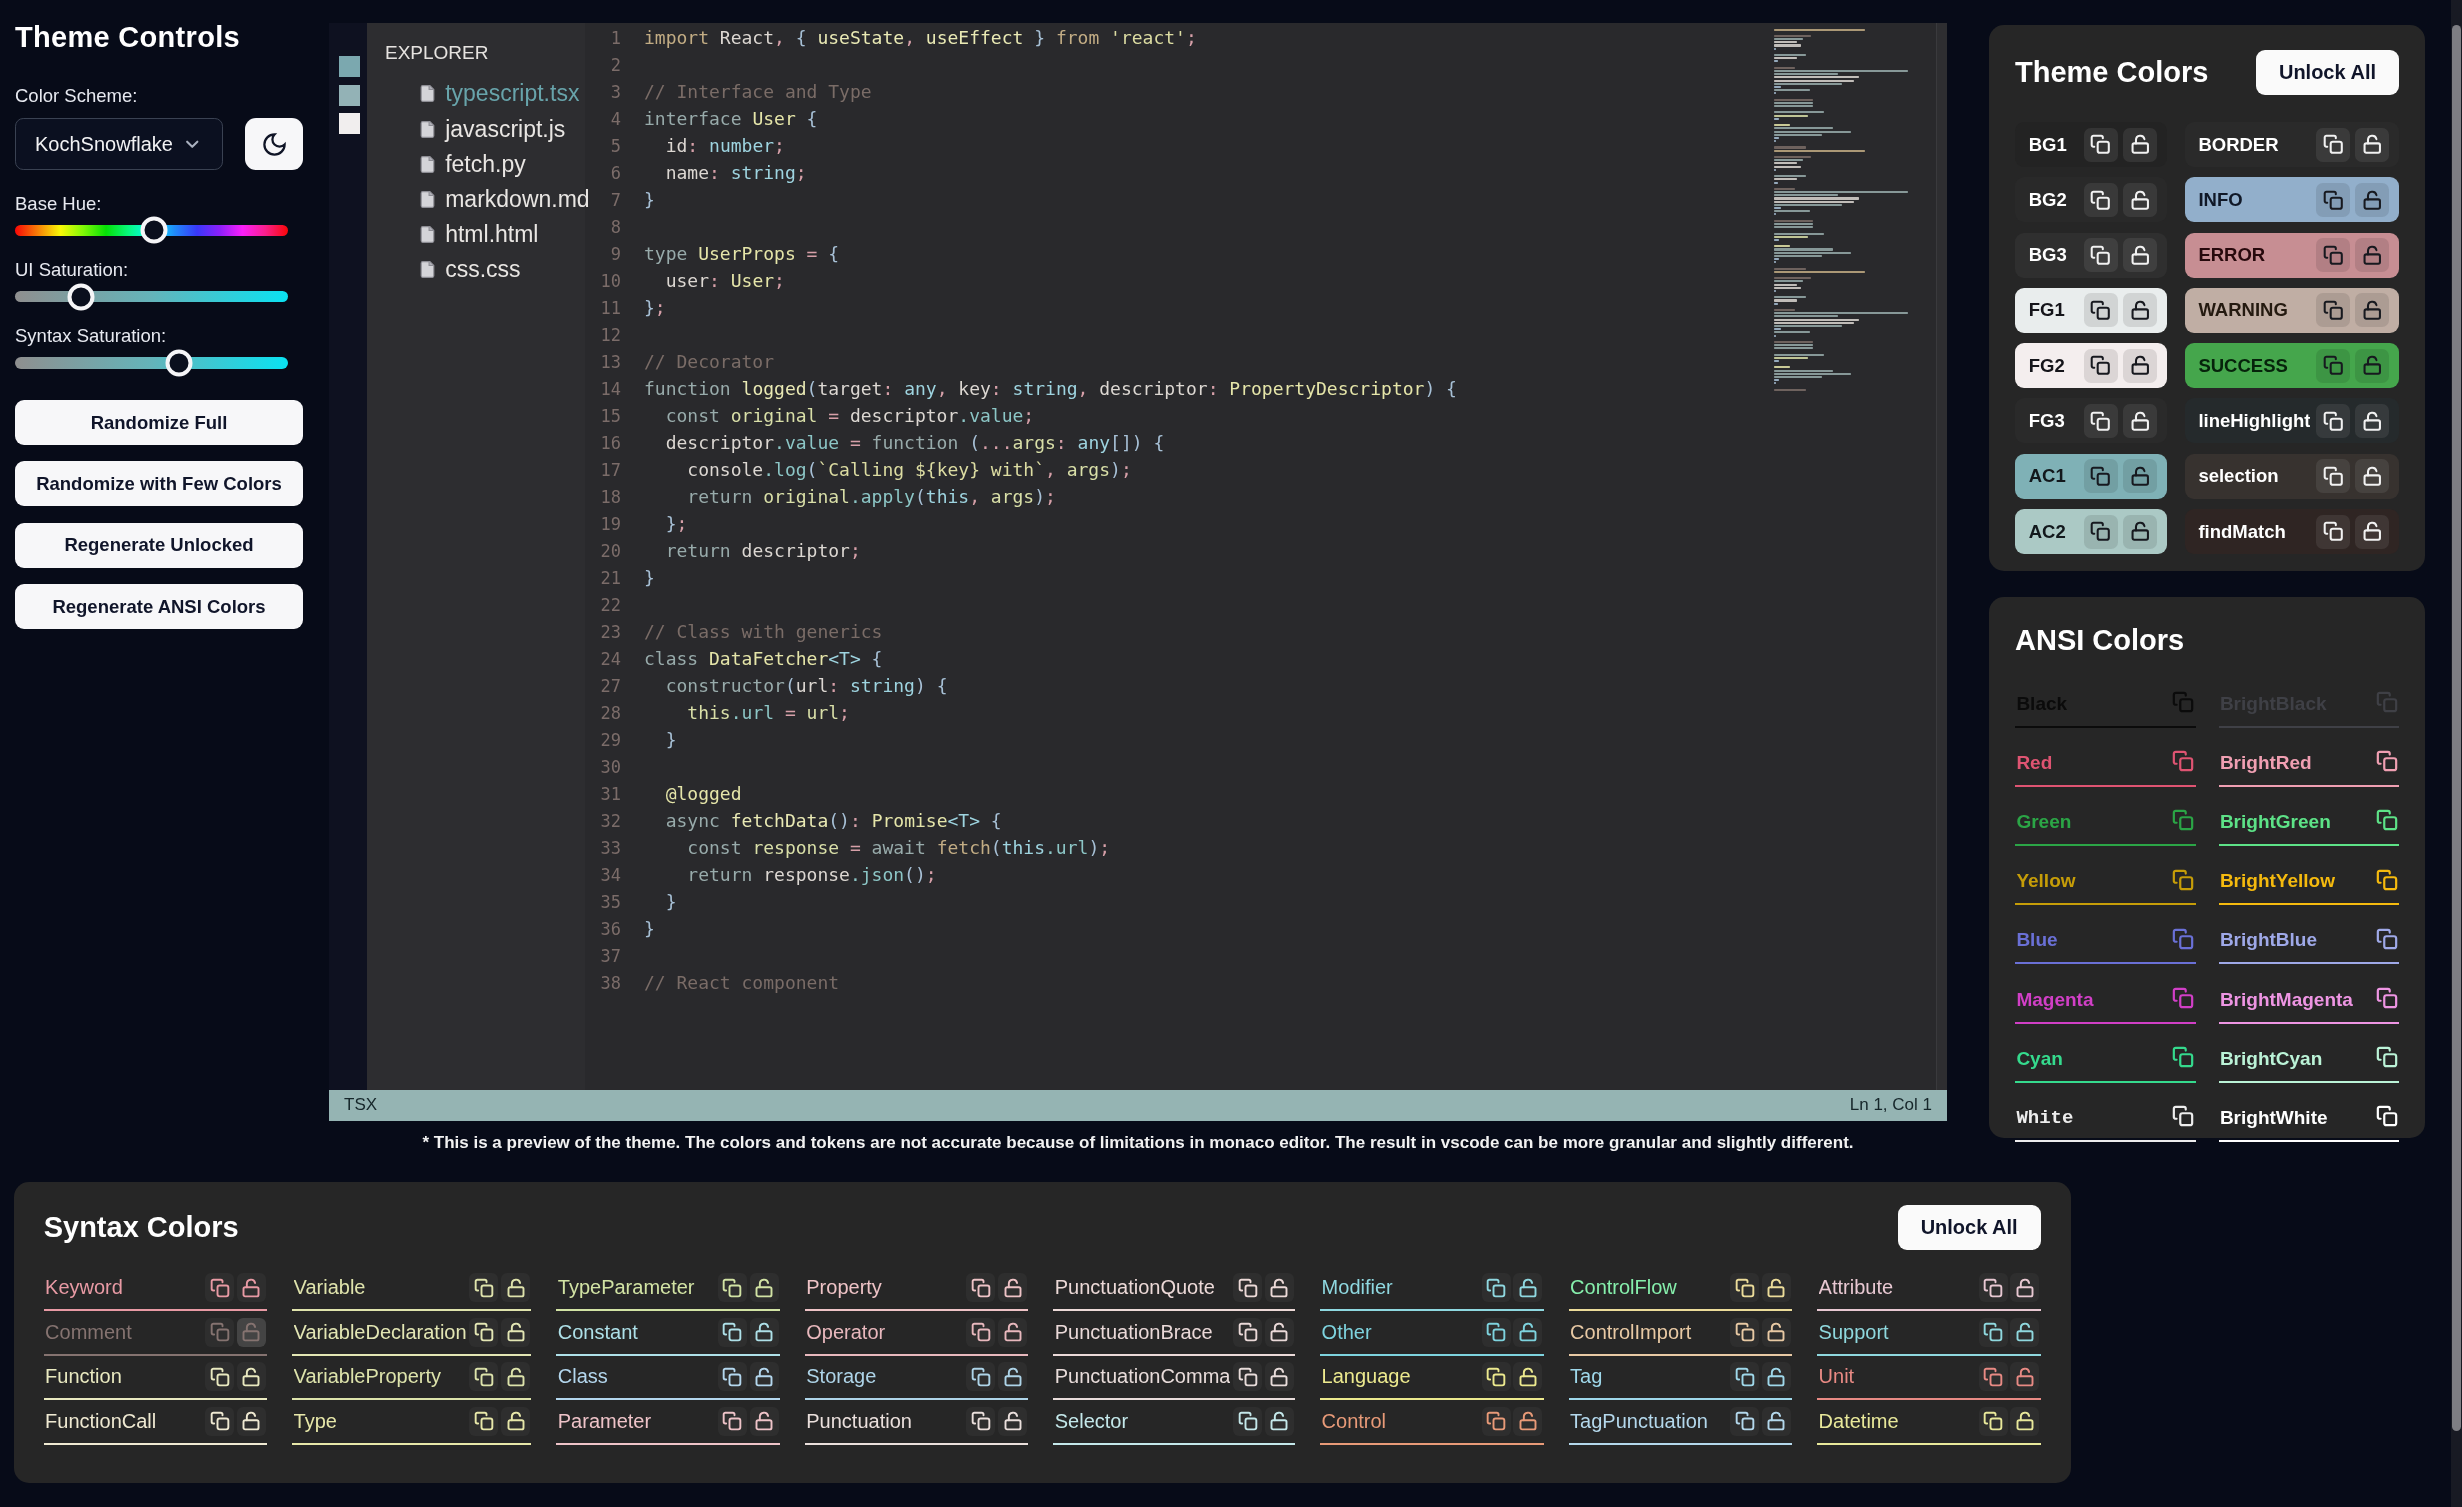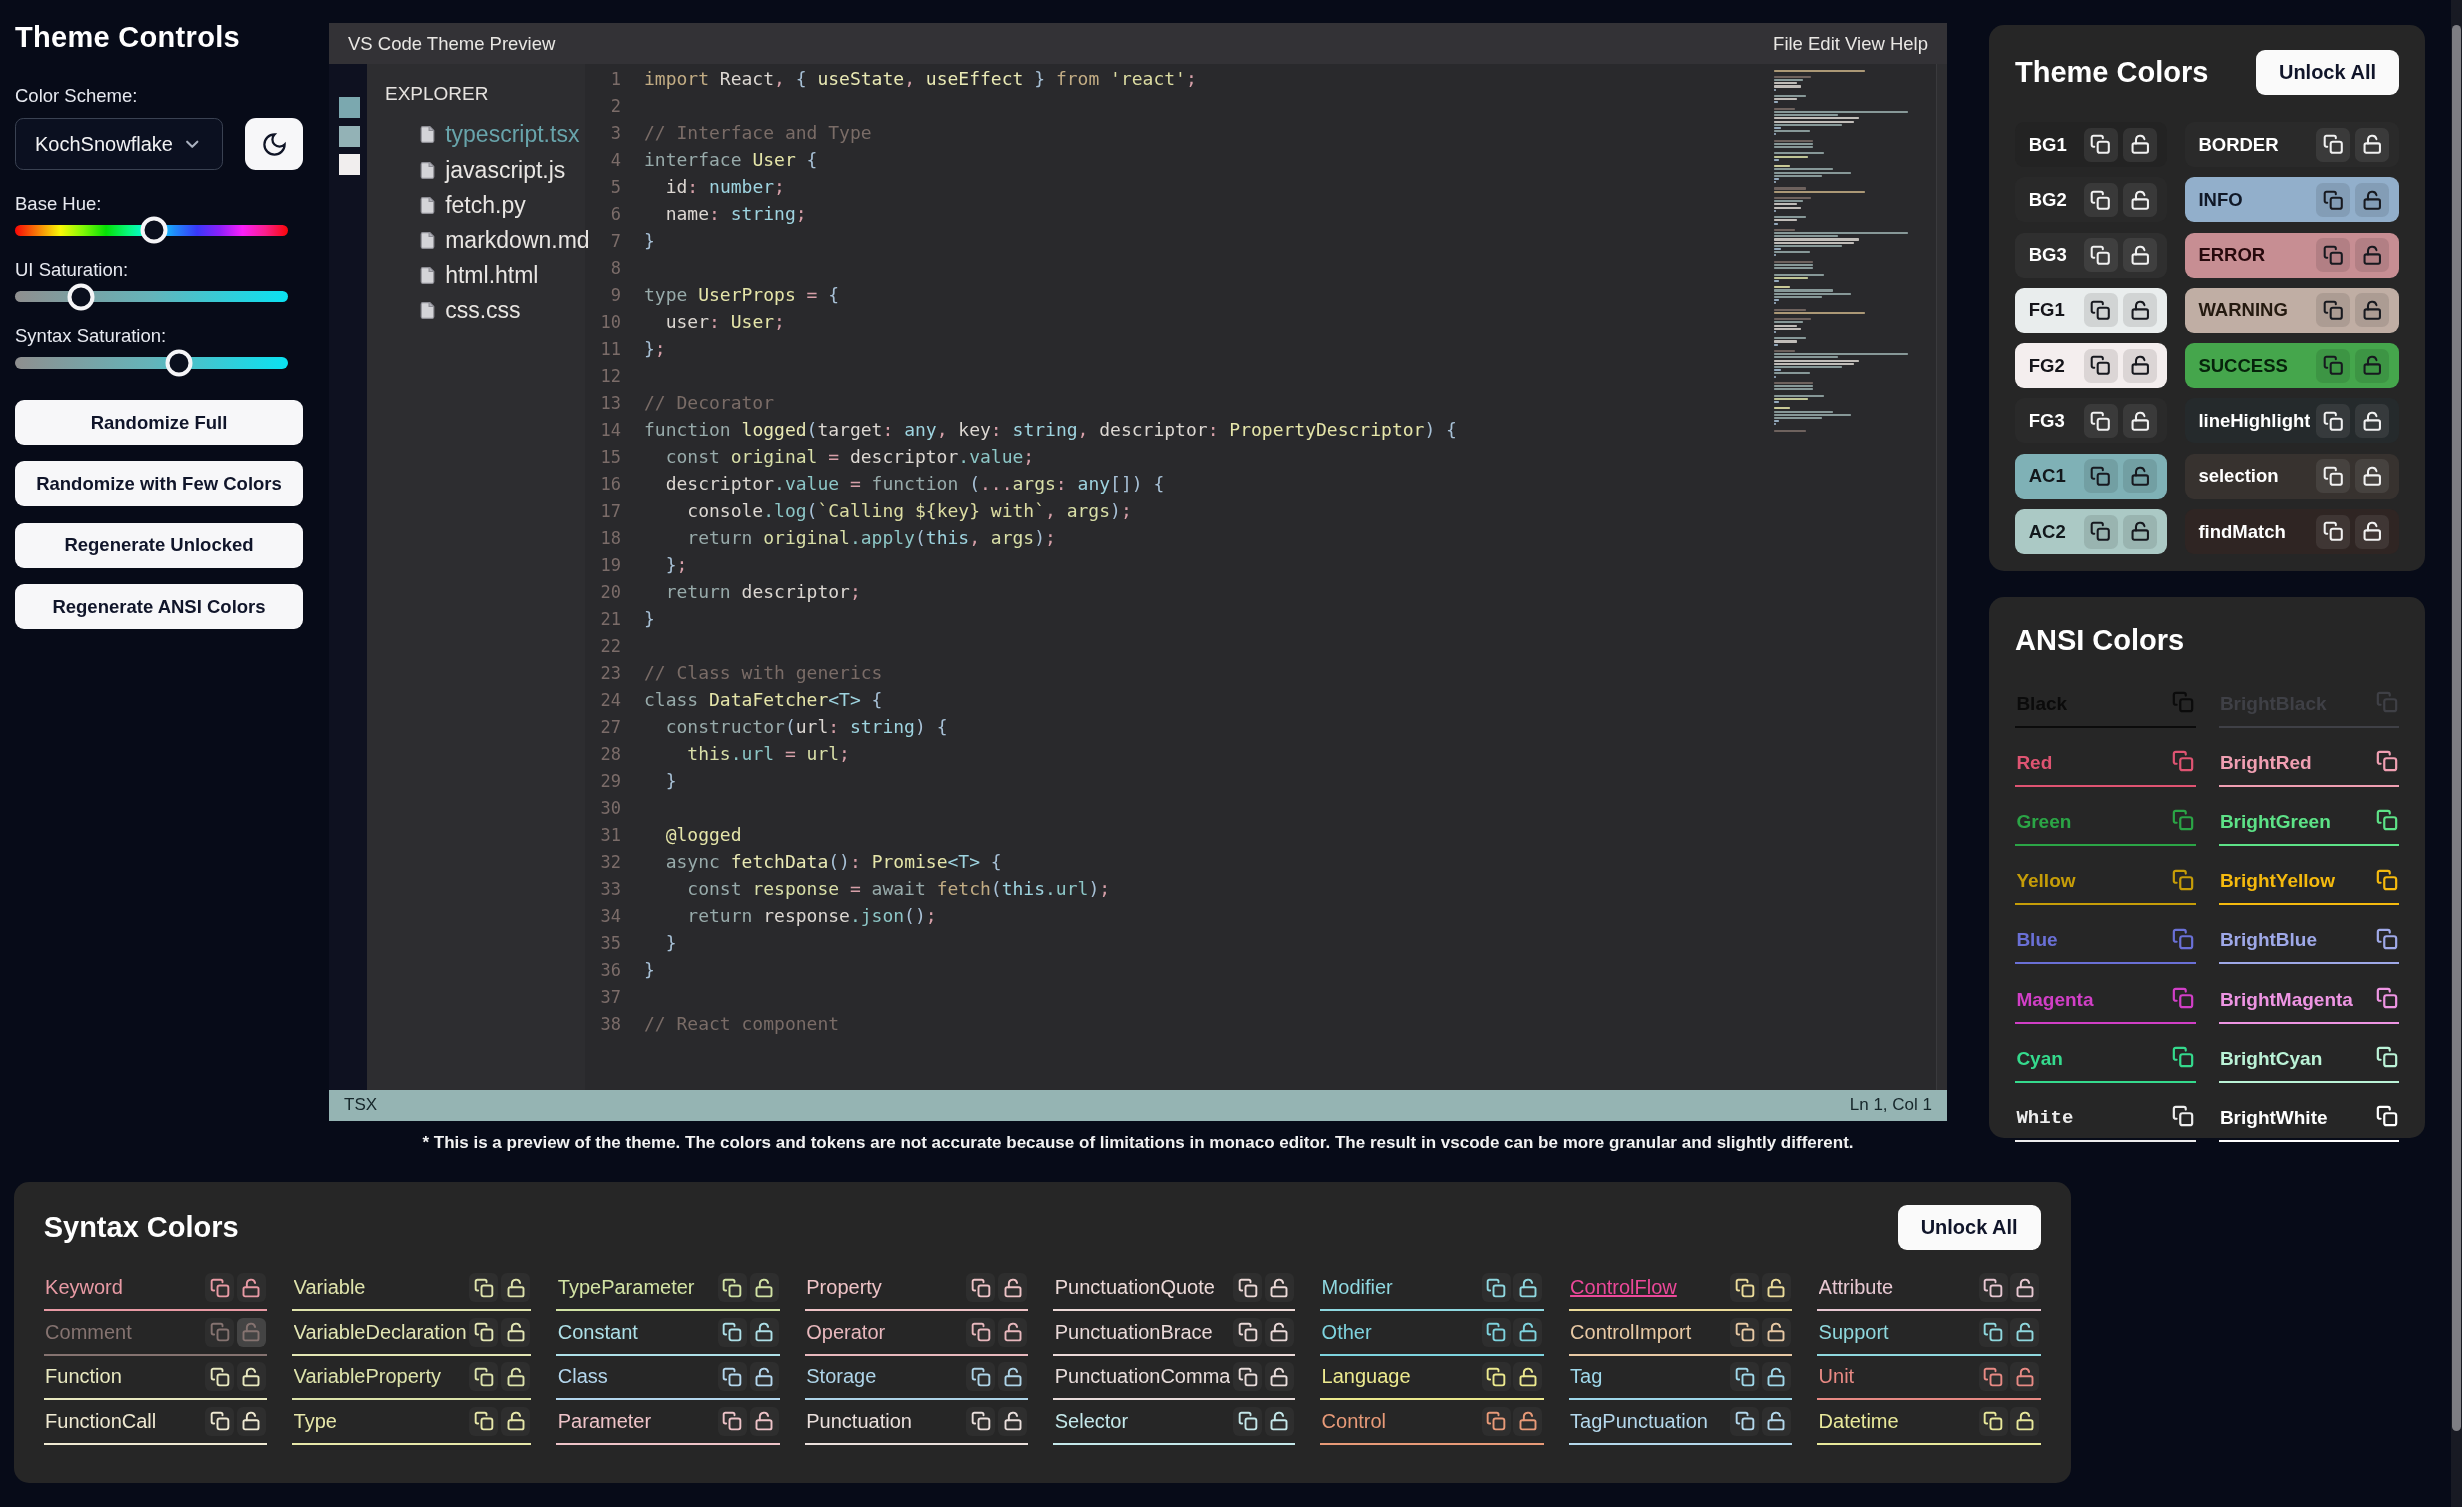--- a/index.html
+++ b/index.html
@@ -115,24 +115,20 @@
     </div>
   <div class="ctl-buttons" id="ctl-buttons">
       <button class="ctl-btn">Randomize Full</button>
       <button class="ctl-btn">Randomize with Few Colors</button>
       <button class="ctl-btn">Regenerate Unlocked</button>
       <button class="ctl-btn">Regenerate ANSI Colors</button>
     </div>
 </div>
 
 <div class="editor">
-  <div class="editor-titlebar">
-    <span class="t">VS Code Theme Preview</span>
-    <span class="t">File Edit View Help</span>
-  </div>
   <div class="editor-body">
     <div class="activity-bar" id="activity-bar">
         <div class="activity-swatch" style="background: rgb(123, 168, 175);"></div>
         <div class="activity-swatch" style="background: rgb(147, 178, 182);"></div>
         <div class="activity-swatch" style="background: rgb(241, 238, 238);"></div>
       </div>
     <div class="explorer">
       <div class="explorer-title">EXPLORER</div>
       <div id="file-list">
           <div class="file-item">
@@ -1180,21 +1176,21 @@
           </svg>
         </button>
         <button class="syn-icon" style="color: rgb(232, 154, 120); border: none;">
           <svg viewBox="0 0 24 24">
             <rect x="3" y="11" width="18" height="11" rx="2"></rect>
             <path d="M7 11V7a5 5 0 0 1 9.9-1"></path>
           </svg>
         </button>
       </div>
       <div class="syn-item" style="border-bottom-color: rgb(236, 220, 154);">
-        <span class="lbl" style="color: #ec4899; text-decoration: underline;">ControlFlow</span>
+        <span class="lbl" style="color: #86efac;">ControlFlow</span>
         <button class="syn-icon" style="color: rgb(236, 220, 154); border: none;">
           <svg viewBox="0 0 24 24">
             <rect x="9" y="9" width="13" height="13" rx="2.5"></rect>
             <path d="M5 15H4a2 2 0 0 1-2-2V4a2 2 0 0 1 2-2h9a2 2 0 0 1 2 2v1"></path>
           </svg>
         </button>
         <button class="syn-icon" style="color: rgb(236, 220, 154); border: none;">
           <svg viewBox="0 0 24 24">
             <rect x="3" y="11" width="18" height="11" rx="2"></rect>
             <path d="M7 11V7a5 5 0 0 1 9.9-1"></path>

